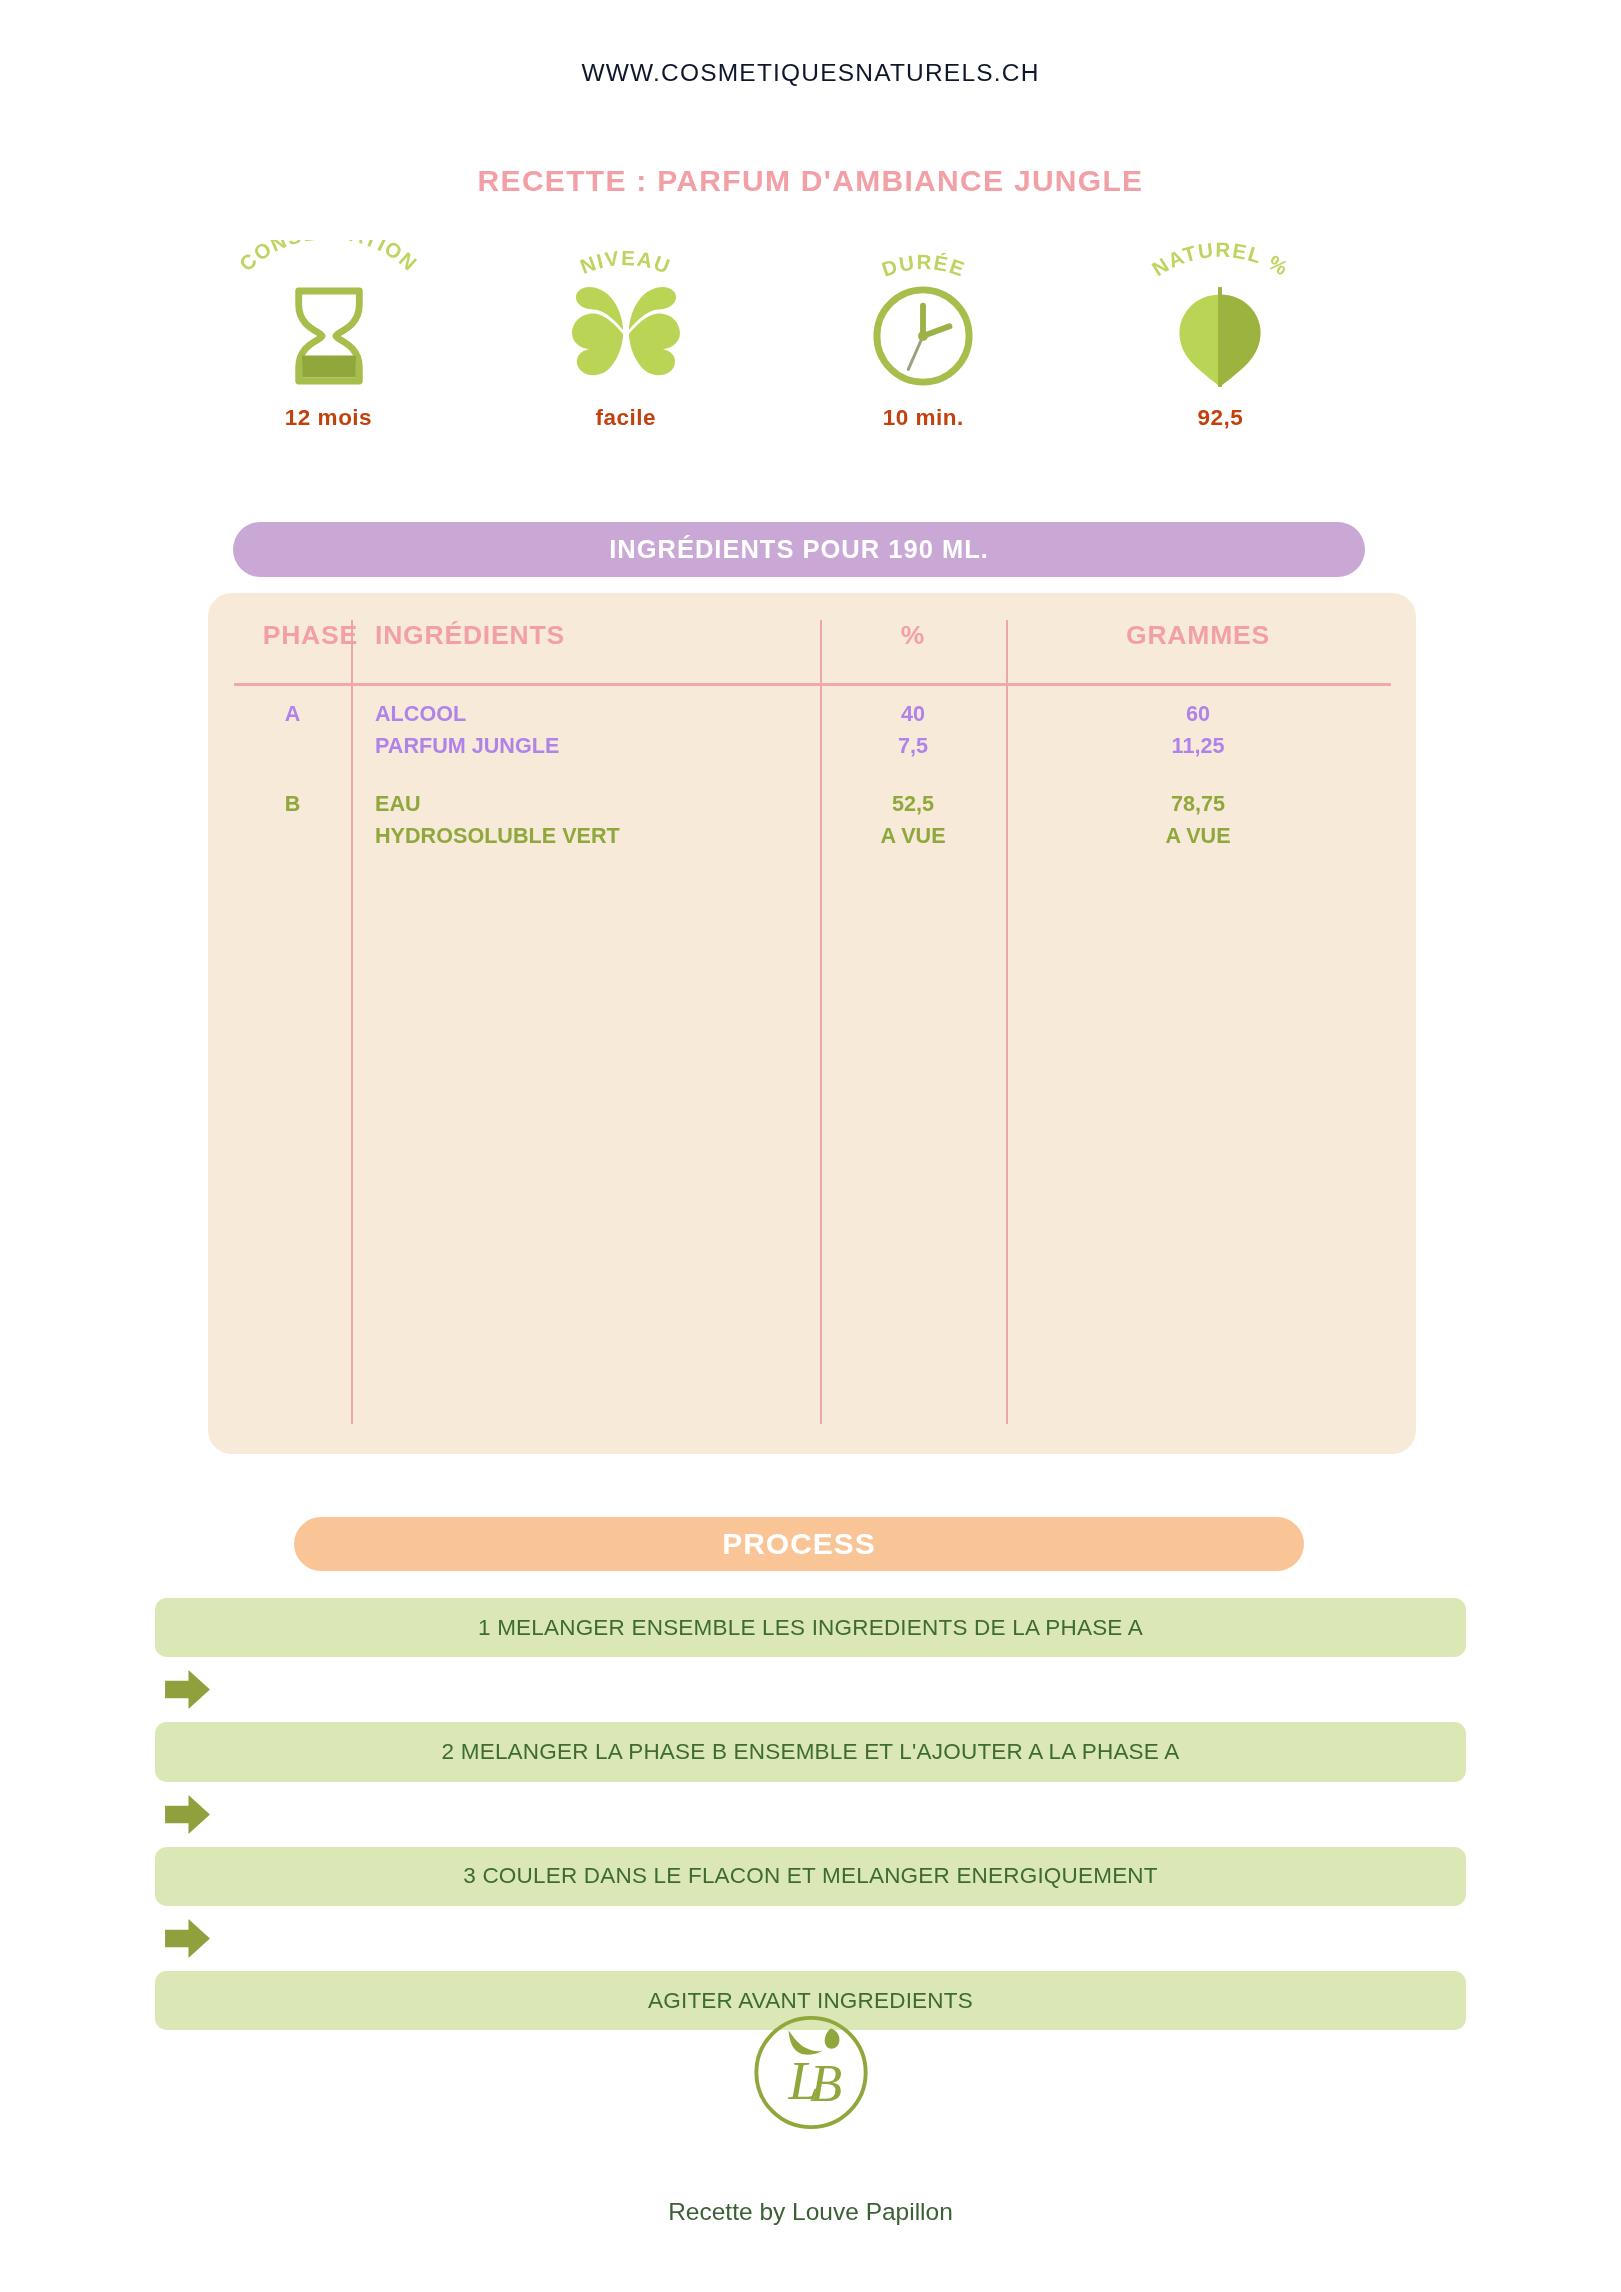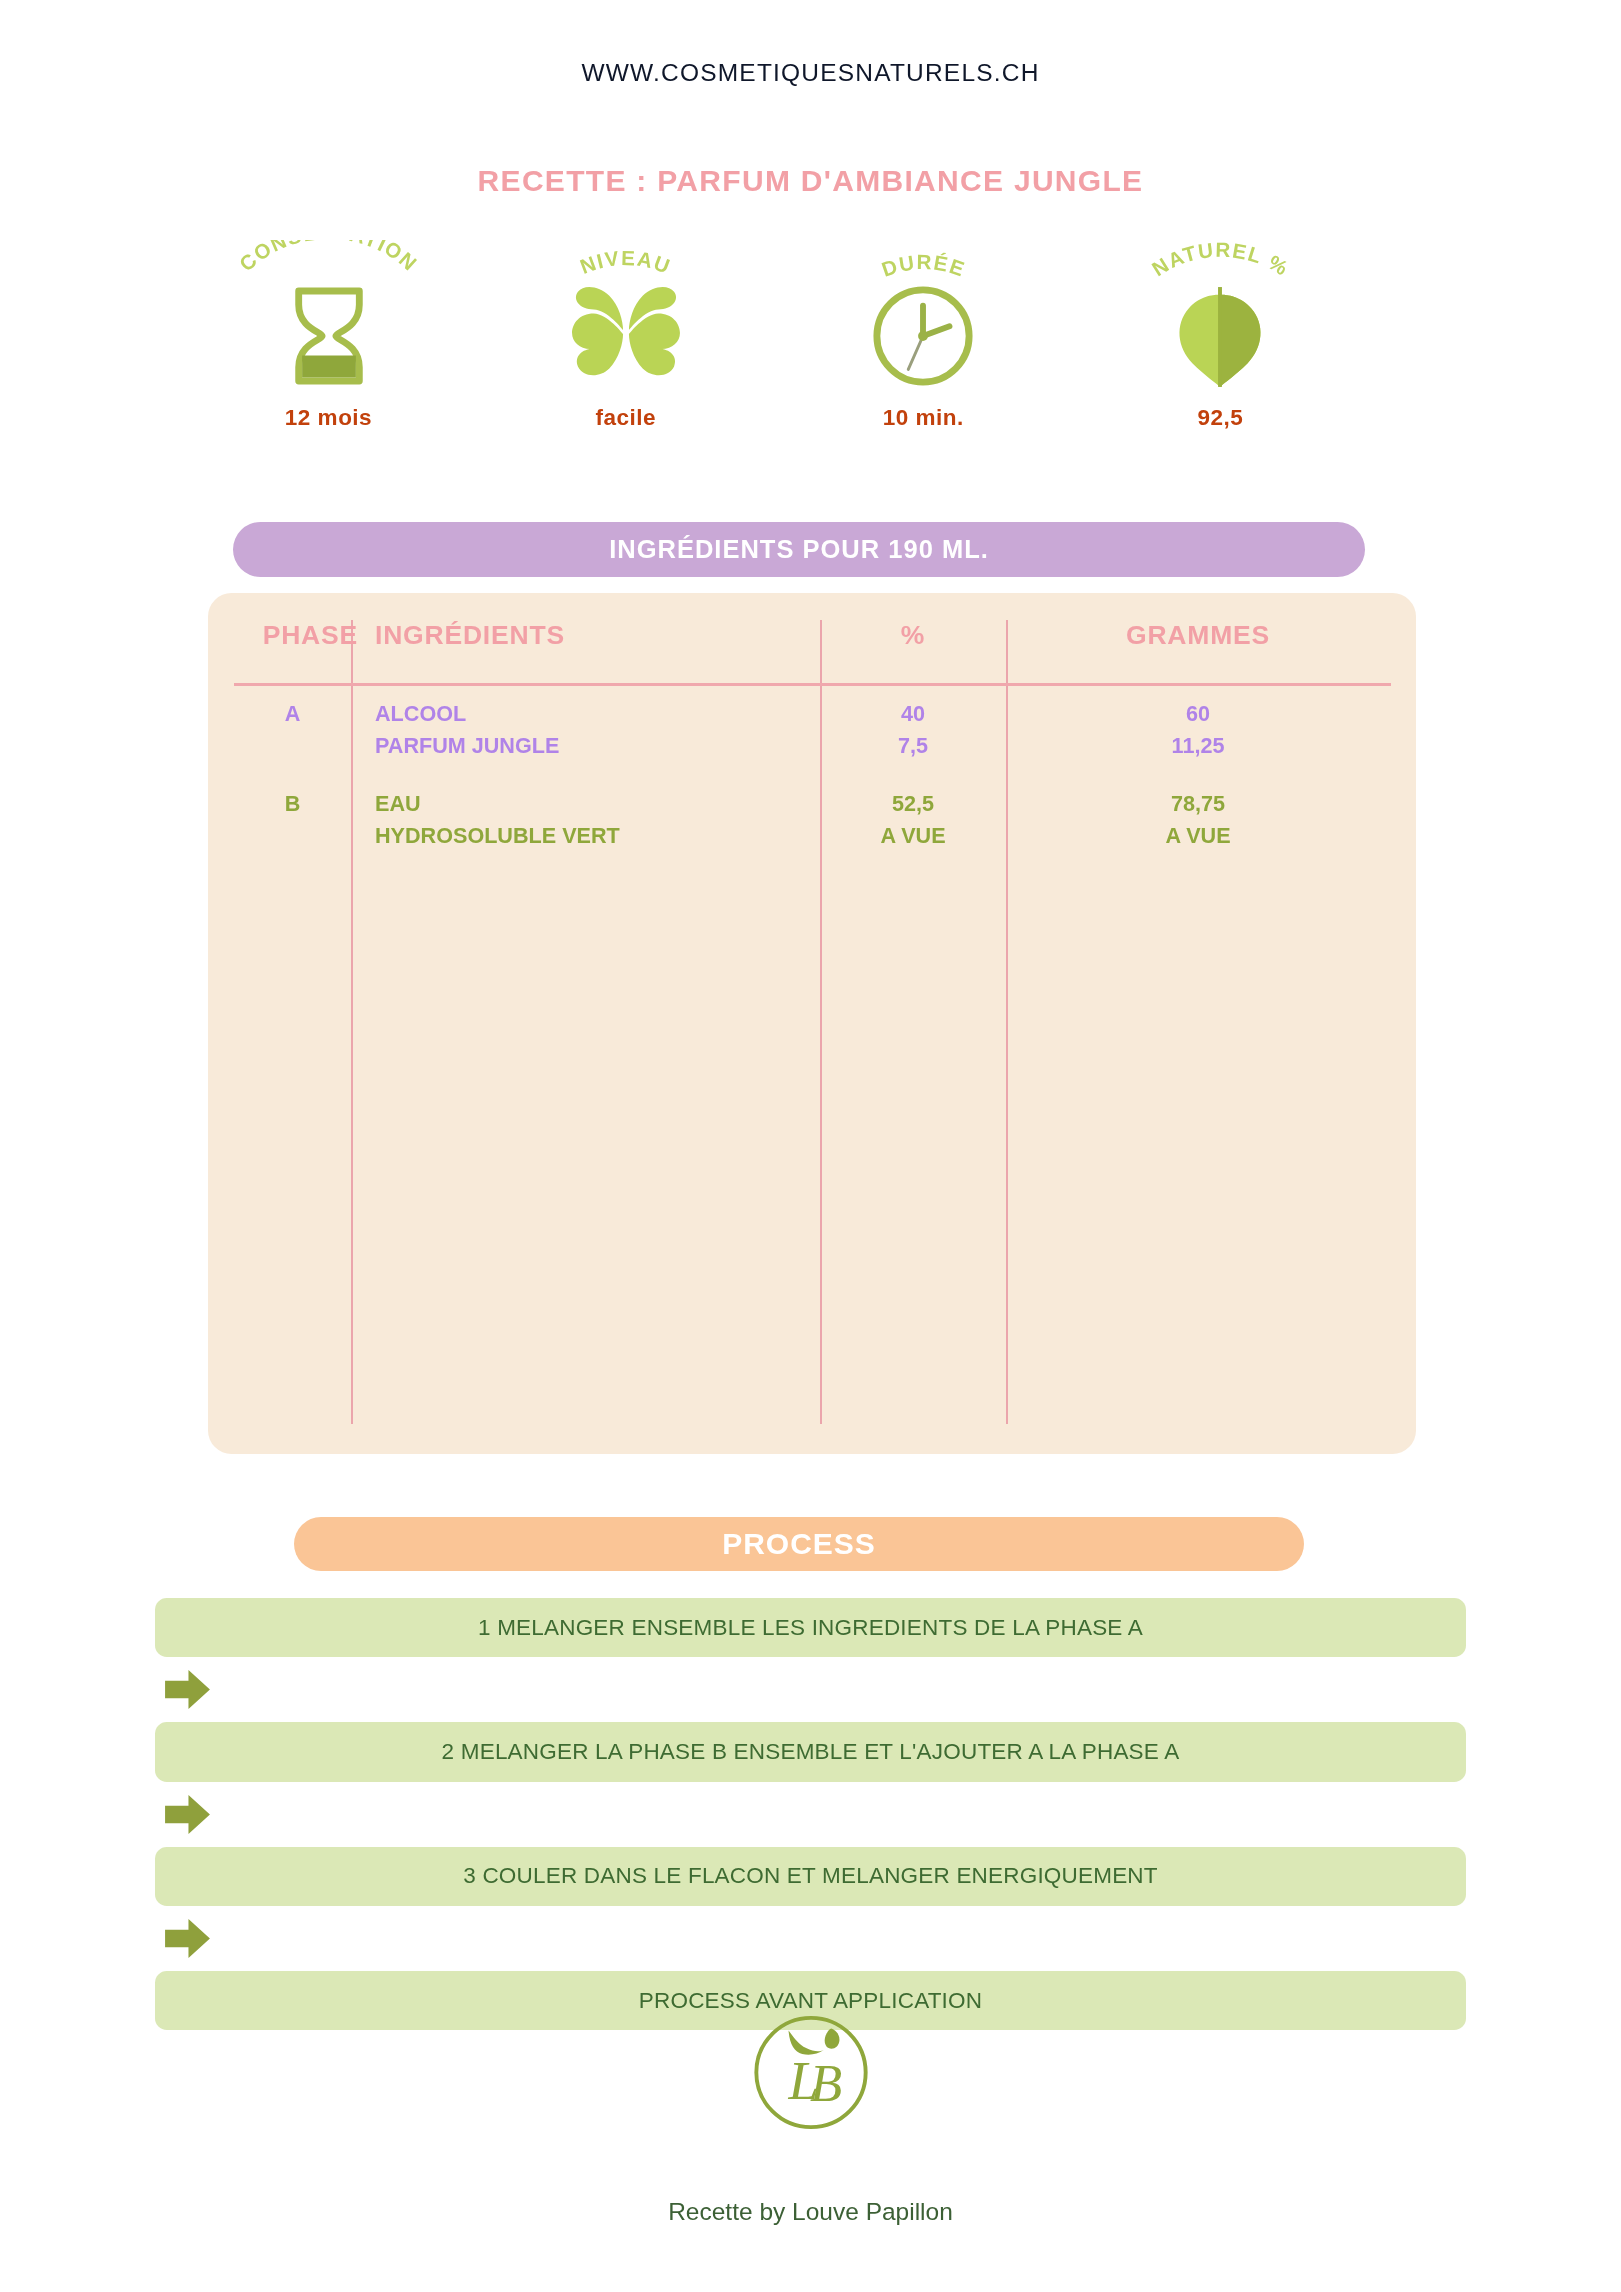--- a/index.html
+++ b/index.html
@@ -385,21 +385,21 @@
     <svg class="arrow" viewBox="0 0 46 40">
       <path d="M0 11 H24 V0 L46 20 L24 40 V29 H0 Z" fill="#8fa03c"></path>
     </svg>
   </div>
   <div class="step-box">3 COULER DANS LE FLACON ET MELANGER ENERGIQUEMENT</div>
   <div class="arrow-wrap">
     <svg class="arrow" viewBox="0 0 46 40">
       <path d="M0 11 H24 V0 L46 20 L24 40 V29 H0 Z" fill="#8fa03c"></path>
     </svg>
   </div>
-  <div class="step-box">PROCESS AVANT APPLICATION</div>
+  <div class="step-box">AGITER AVANT INGREDIENTS</div>
 </div>
 
 <svg class="brand-logo" viewBox="0 0 126 126">
   <circle cx="63" cy="63" r="56" fill="none" stroke="#8fa73b" stroke-width="4"></circle>
   <path d="M40 20 C46 28 50 34 58 38 C66 42 72 42 76 40 C70 44 62 46 54 44 C46 42 41 34 40 20 Z" fill="#8fa73b"></path>
   <path d="M84 18 C89 20 93 25 92 31 C91 37 86 40 81 38 C77 36 76 30 78 25 C80 21 82 18 84 18 Z" fill="#8fa73b"></path>
   <text x="40" y="90" font-family="Liberation Serif, serif" font-size="56" font-style="italic" fill="#8fa73b">L</text>
   <text x="62" y="92" font-family="Liberation Serif, serif" font-size="54" font-style="italic" fill="#8fa73b">B</text>
 </svg>
 <div class="footer-credit">Recette by Louve Papillon</div>

